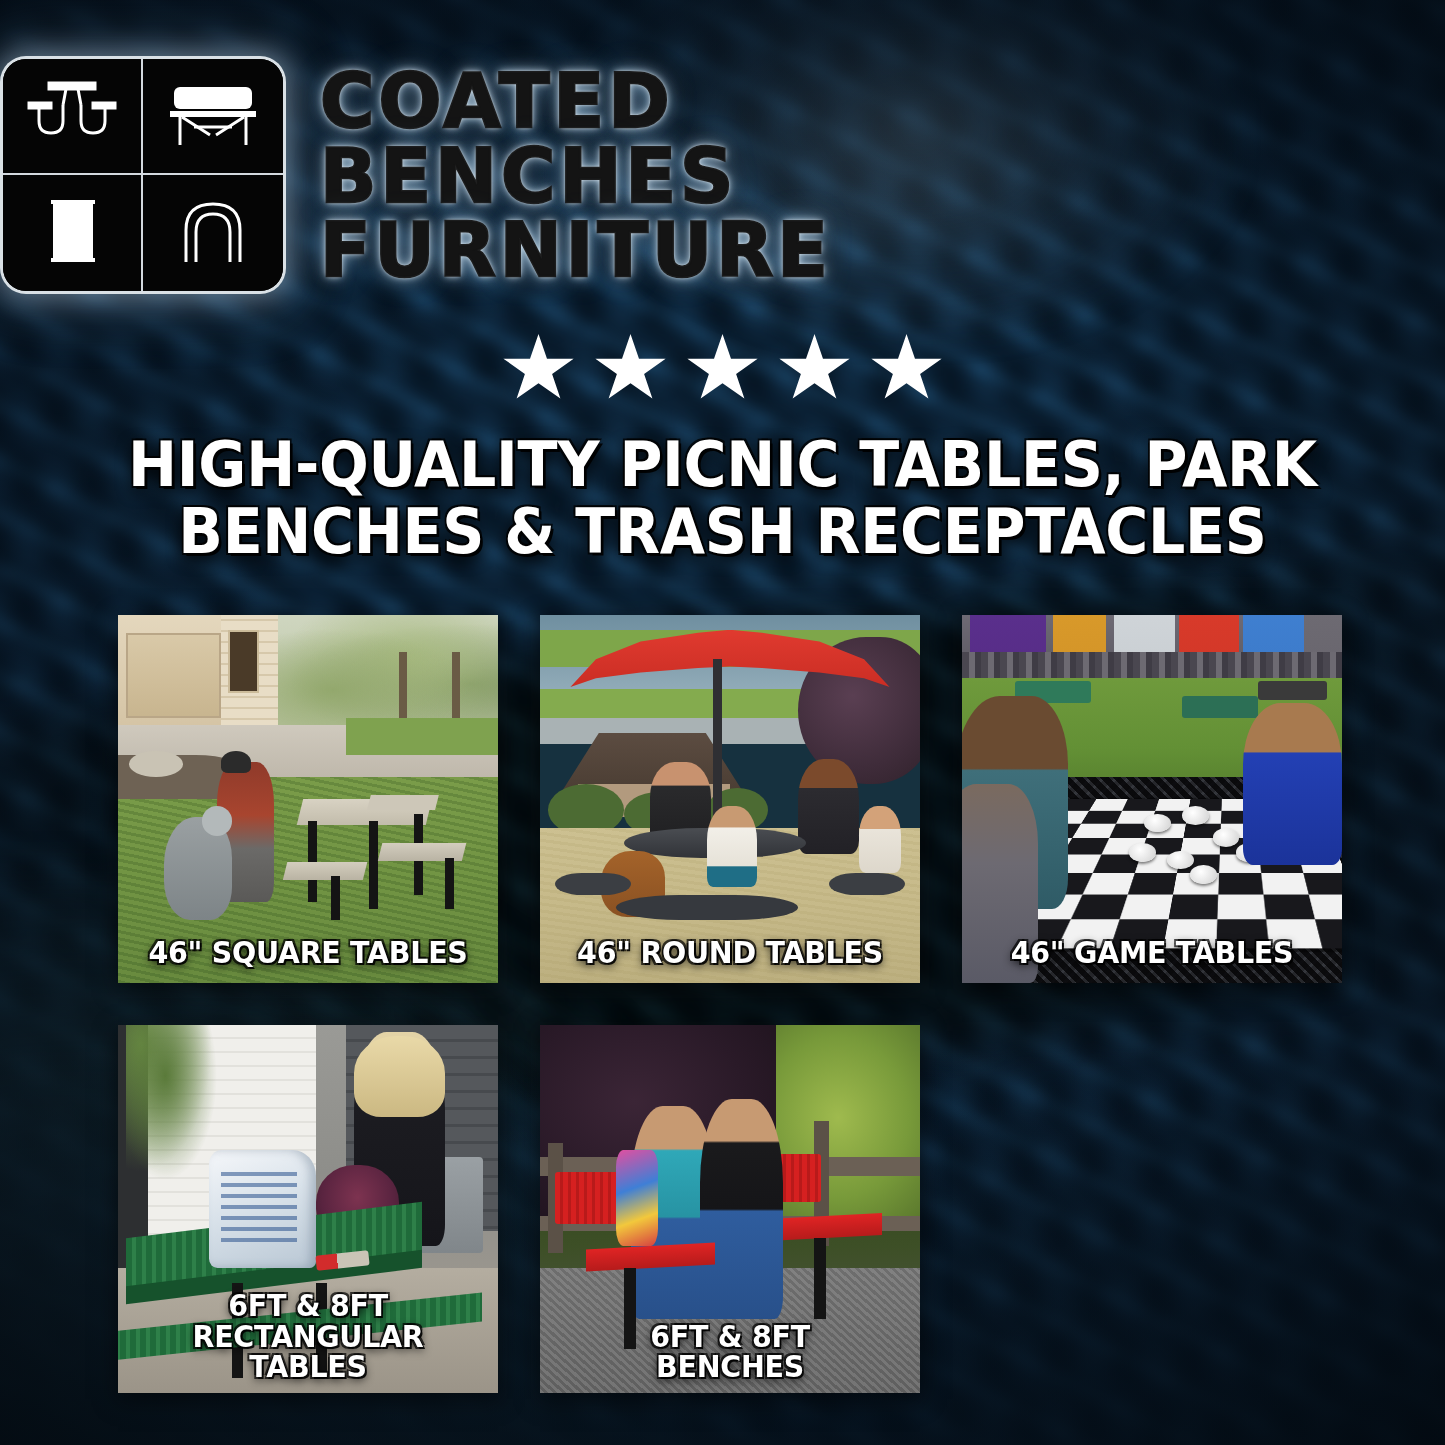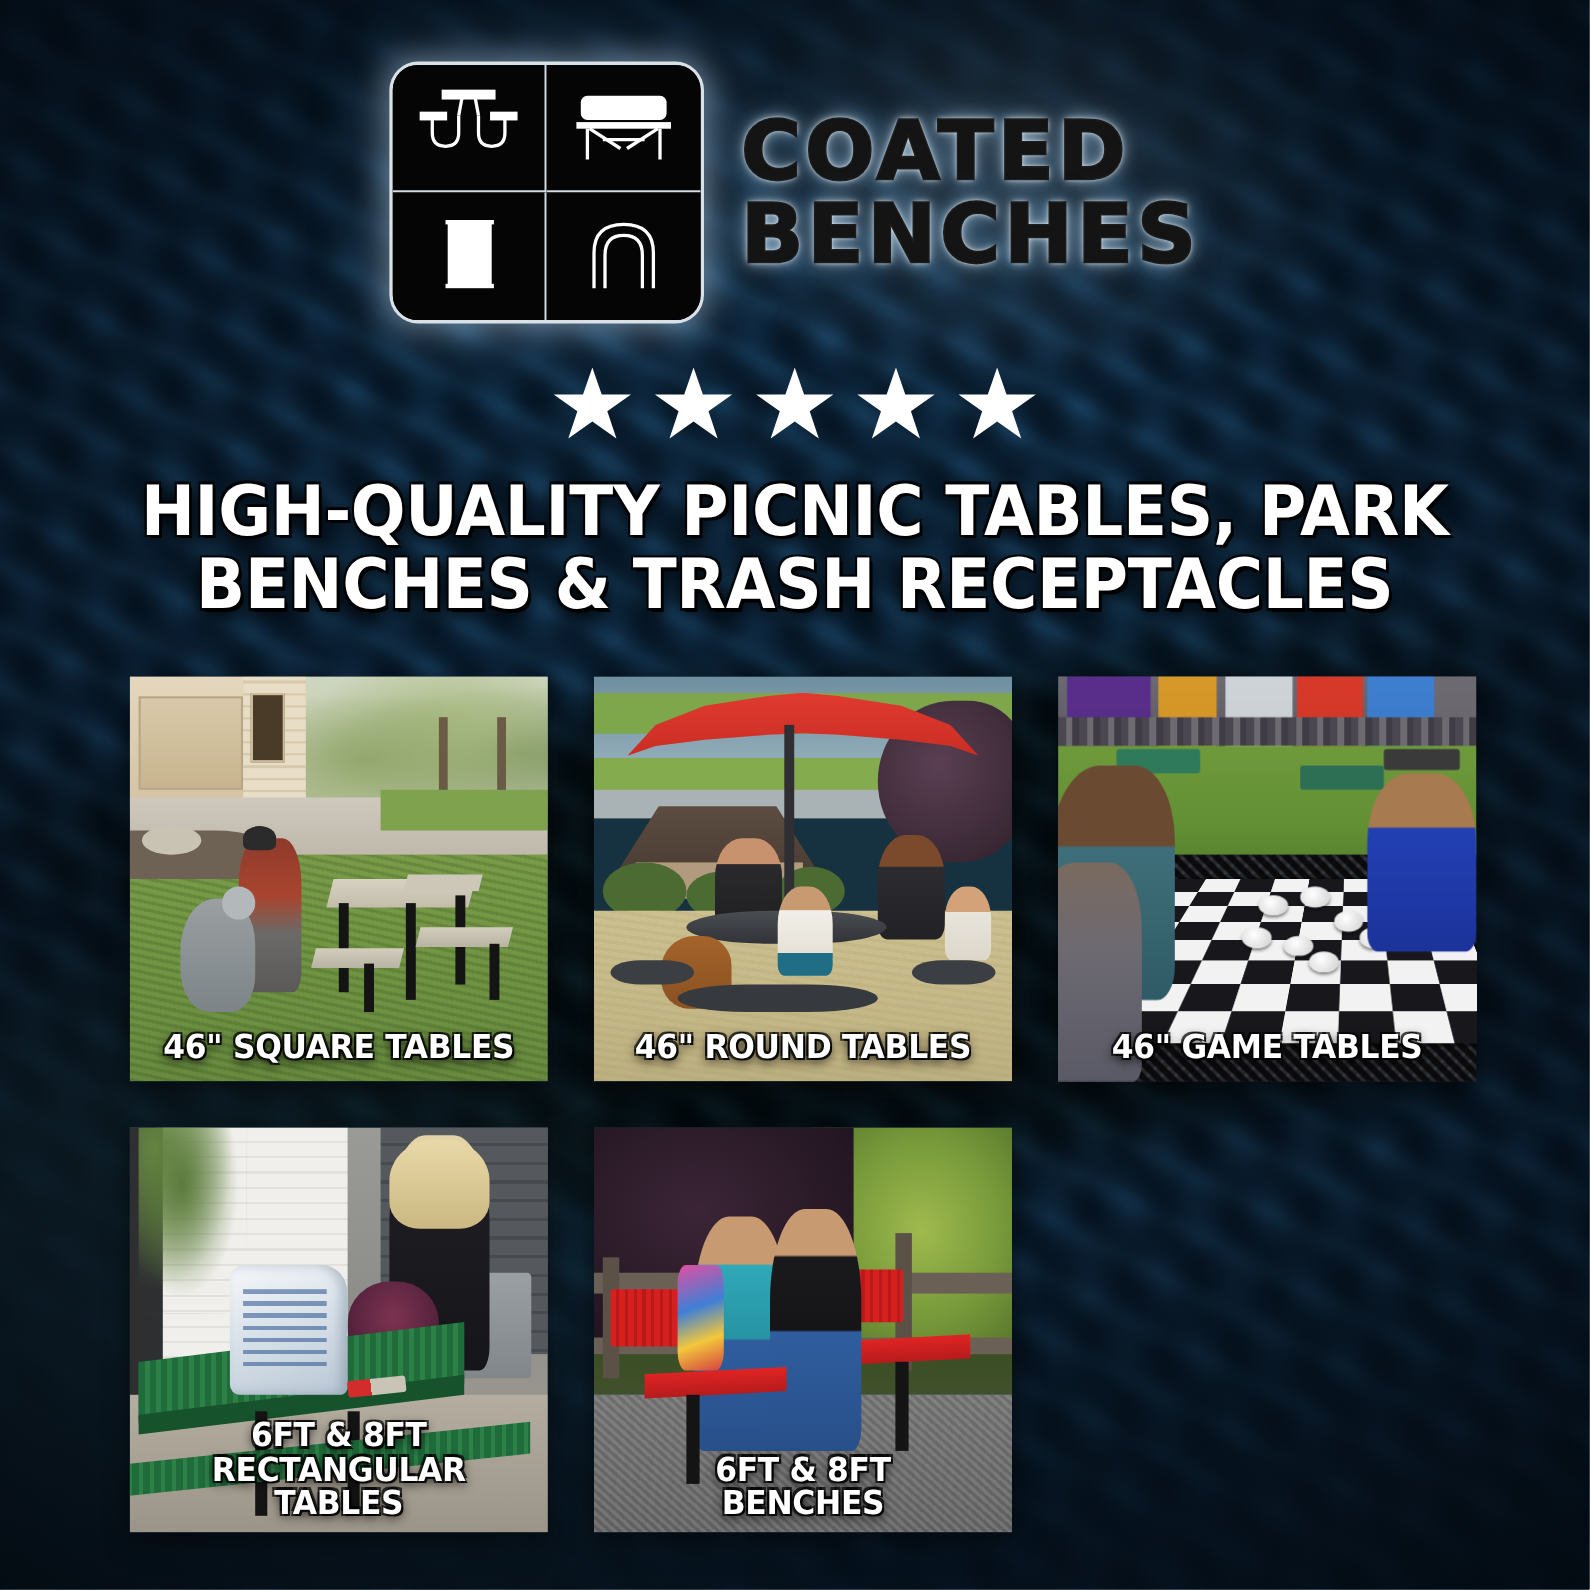--- a/index.html
+++ b/index.html
@@ -77,21 +77,21 @@
     background:radial-gradient(ellipse at 25% 80%, rgba(30,55,62,.85) 0%, rgba(24,48,56,.60) 45%, rgba(0,0,0,0) 78%);
     filter:blur(18px);
   }
 
   
   .content{position:absolute;inset:0;}
 
   
   .logo-row{
     position:absolute;left:0;right:0;top:56px;
-    display:flex;align-items:center;justify-content:center;gap:34px;
+    display:flex;align-items:center;justify-content:flex-start;gap:34px;
   }
   .logo-mark{
     width:280px;height:232px;border-radius:26px;
     background:#050505;
     border:3px solid rgba(235,242,248,.93);
     box-shadow:0 0 26px 6px rgba(190,215,235,.40), 0 0 58px 16px rgba(120,160,195,.22);
     display:grid;grid-template-columns:1fr 1fr;grid-template-rows:1fr 1fr;
     overflow:hidden;
   }
   .logo-cell{
@@ -400,20 +400,21 @@
               <path d="M26 70 L26 38 Q26 12 53 12 Q80 12 80 38 L80 70"></path>
               <path d="M36 70 L36 40 Q36 22 53 22 Q70 22 70 40 L70 70"></path>
             </g>
           </svg>
         </div>
       </div>
 
       <div class="brand">
         <div class="brand-line brand-1">COATED</div>
         <div class="brand-line brand-2">BENCHES</div>
+        <div class="brand-line brand-3">FURNITURE</div>
       </div>
     </div>
 
     <div class="stars">
       <div class="star"></div>
       <div class="star"></div>
       <div class="star"></div>
       <div class="star"></div>
       <div class="star"></div>
     </div>

